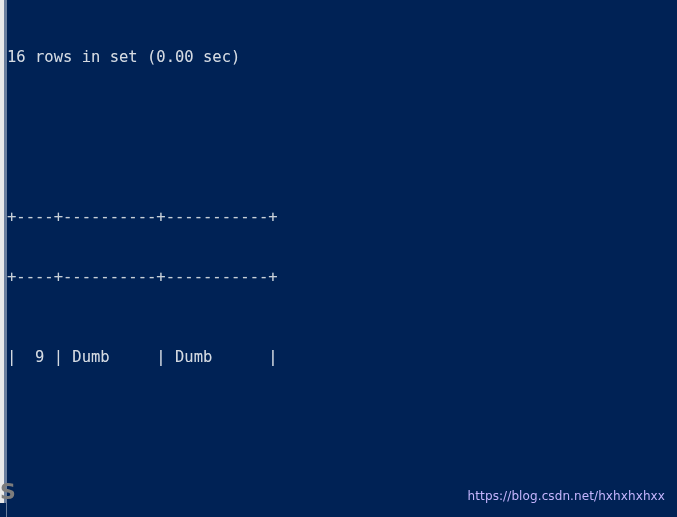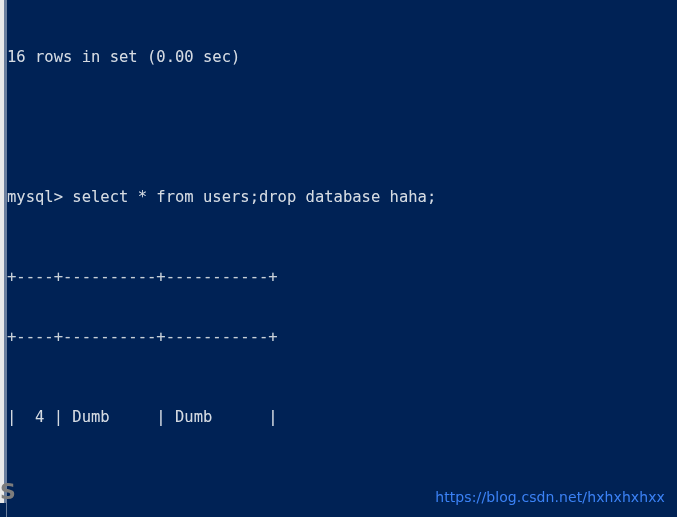--- a/index.html
+++ b/index.html
@@ -88,47 +88,46 @@
     line-height: 22px;
     z-index: 7;
   }
 
   
   .watermark {
     position: absolute;
     right: 12px;
     top: 489px;
     font-family: "DejaVu Sans", "Liberation Sans", sans-serif;
-    font-size: 14px;
-    color: #3b82f6;
+    font-size: 12px;
+    color: #c4b5fd;
     letter-spacing: 0.1px;
     z-index: 3;
     white-space: nowrap;
   }
 </style>
 </head>
 <body>
 
 <div id="terminal">
 
   <div class="left-gutter"></div>
   <div class="left-gutter-inner"></div>
   <div class="bottom-strip"></div>
 
   <div class="console">
 
     <div class="line">16 rows in set (0.00 sec)</div>
     <div class="line blank"></div>
 
-    <div class="line">mysql&gt; select * from users;drop database haha;</div>
 
     <div class="line rule">+----+----------+-----------+</div>
     <div class="line rule">+----+----------+-----------+</div>
 
-    <div class="line">|  4 | Dumb     | Dumb      |</div>
+    <div class="line">|  9 | Dumb     | Dumb      |</div>
     
     
     
     
     
     
     
     
     
     

